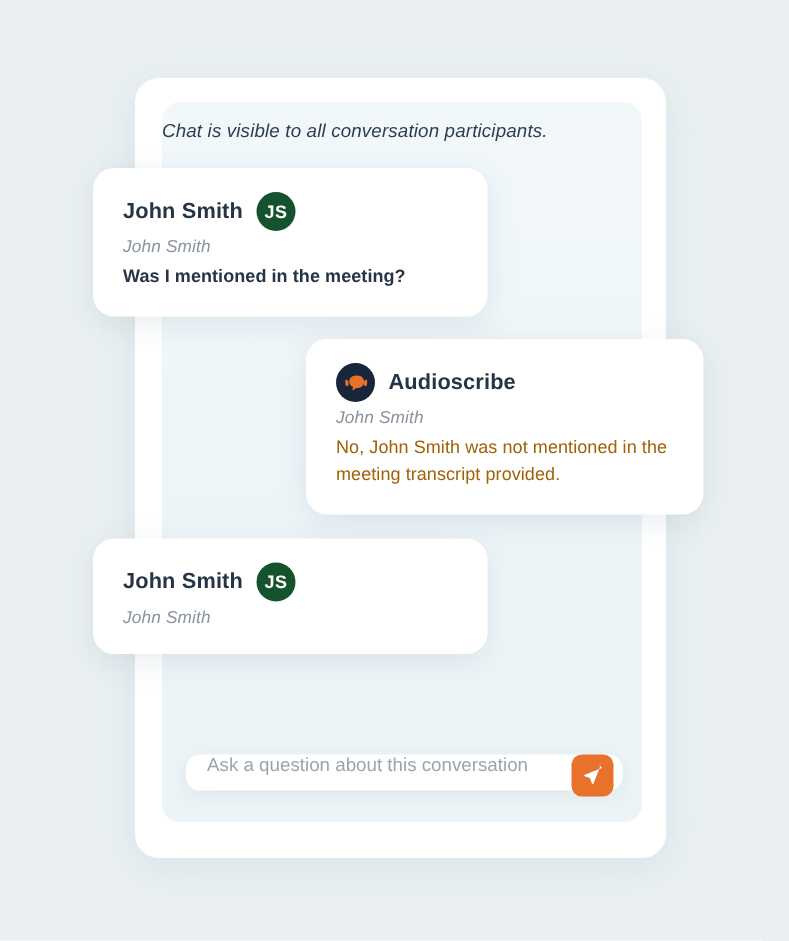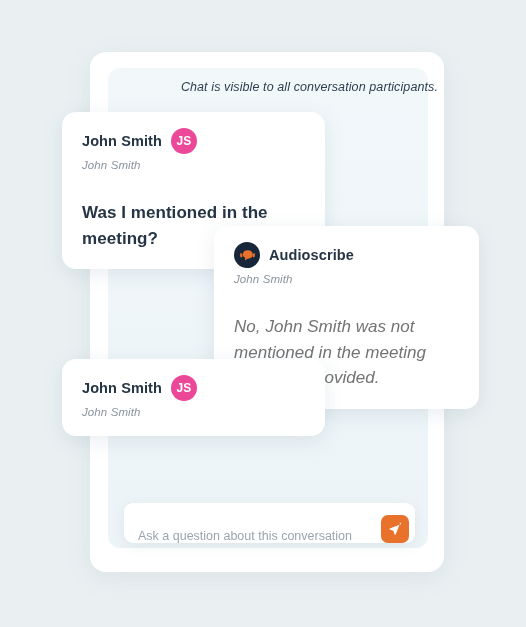--- a/index.html
+++ b/index.html
@@ -41,39 +41,39 @@
   
   .chat-notice {
     position: absolute;
     left: 108px;
     top: 80px;
     width: 330px;
     font-size: 12.5px;
     font-style: italic;
     color: #2c3e50;
     letter-spacing: 0.1px;
-    text-align: right;
+    text-align: left;
   }
 
   
   .msg-card {
     position: absolute;
     background: #ffffff;
     border-radius: 14px;
     box-shadow: 0 5px 20px rgba(88, 116, 136, 0.13);
     box-sizing: border-box;
     padding: 16px 8px 18px 20px;
   }
   .msg-card.user-1 {
     left: 62px;
     top: 112px;
     width: 263px;
   }
   .msg-card.bot-1 {
-    left: 214px;
+    left: 204px;
     top: 226px;
     width: 265px;
   }
   .msg-card.user-2 {
     left: 62px;
     top: 359px;
     width: 263px;
   }
 
   .msg-head {
@@ -86,21 +86,21 @@
     font-weight: bold;
     color: #253545;
     letter-spacing: 0.1px;
   }
 
   
   .avatar-initials {
     width: 26px;
     height: 26px;
     border-radius: 50%;
-    background: #ec4899;
+    background: #14532d;
     color: #ffffff;
     font-size: 12px;
     font-weight: bold;
     display: flex;
     align-items: center;
     justify-content: center;
     flex: 0 0 auto;
     letter-spacing: 0.2px;
     text-align: center;
   }
@@ -119,45 +119,44 @@
   .avatar-logo svg { display: block; }
 
   .msg-subtitle {
     margin-top: 5px;
     font-size: 11.5px;
     font-style: italic;
     color: #8a949e;
     letter-spacing: 0.1px;
   }
   .msg-body {
-    margin-top: 29px;
-    font-size: 17px;
+    margin-top: 4px;
+    font-size: 12px;
     font-weight: bold;
     color: #253545;
     line-height: 1.5;
     letter-spacing: 0.05px;
   }
   .msg-body.regular {
     font-weight: normal;
-    color: #737373;
-    font-style: italic;
+    color: #a16207;
   }
 
   
   .composer {
     position: absolute;
     left: 124px;
     top: 503px;
     width: 291px;
-    height: 40px;
+    height: 24px;
     background: #ffffff;
     border-radius: 9px;
     box-shadow: 0 3px 13px rgba(88, 116, 136, 0.11);
     display: flex;
-    align-items: flex-end;
+    align-items: flex-start;
     box-sizing: border-box;
     padding: 0 6px 0 14px;
   }
   .composer-input {
     flex: 1 1 auto;
     border: none;
     outline: none;
     background: transparent;
     font-family: "Liberation Sans", sans-serif;
     font-size: 12.5px;

